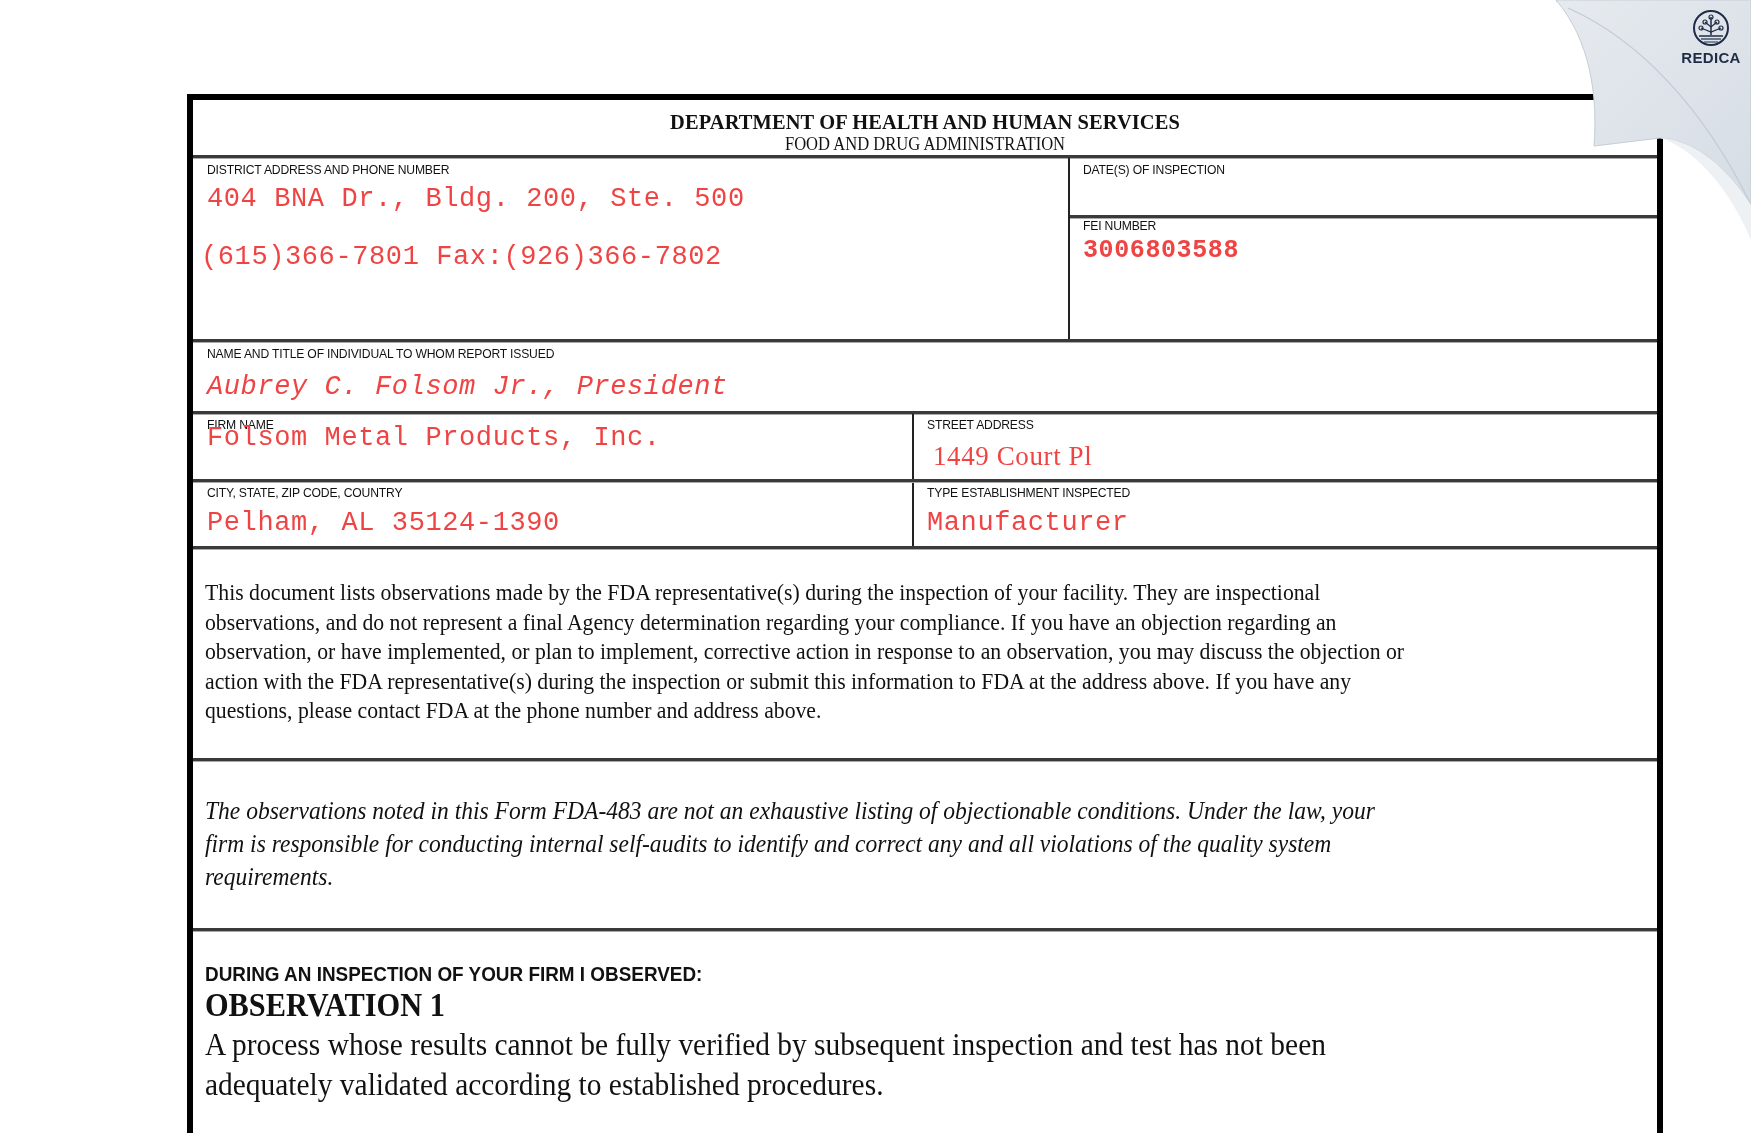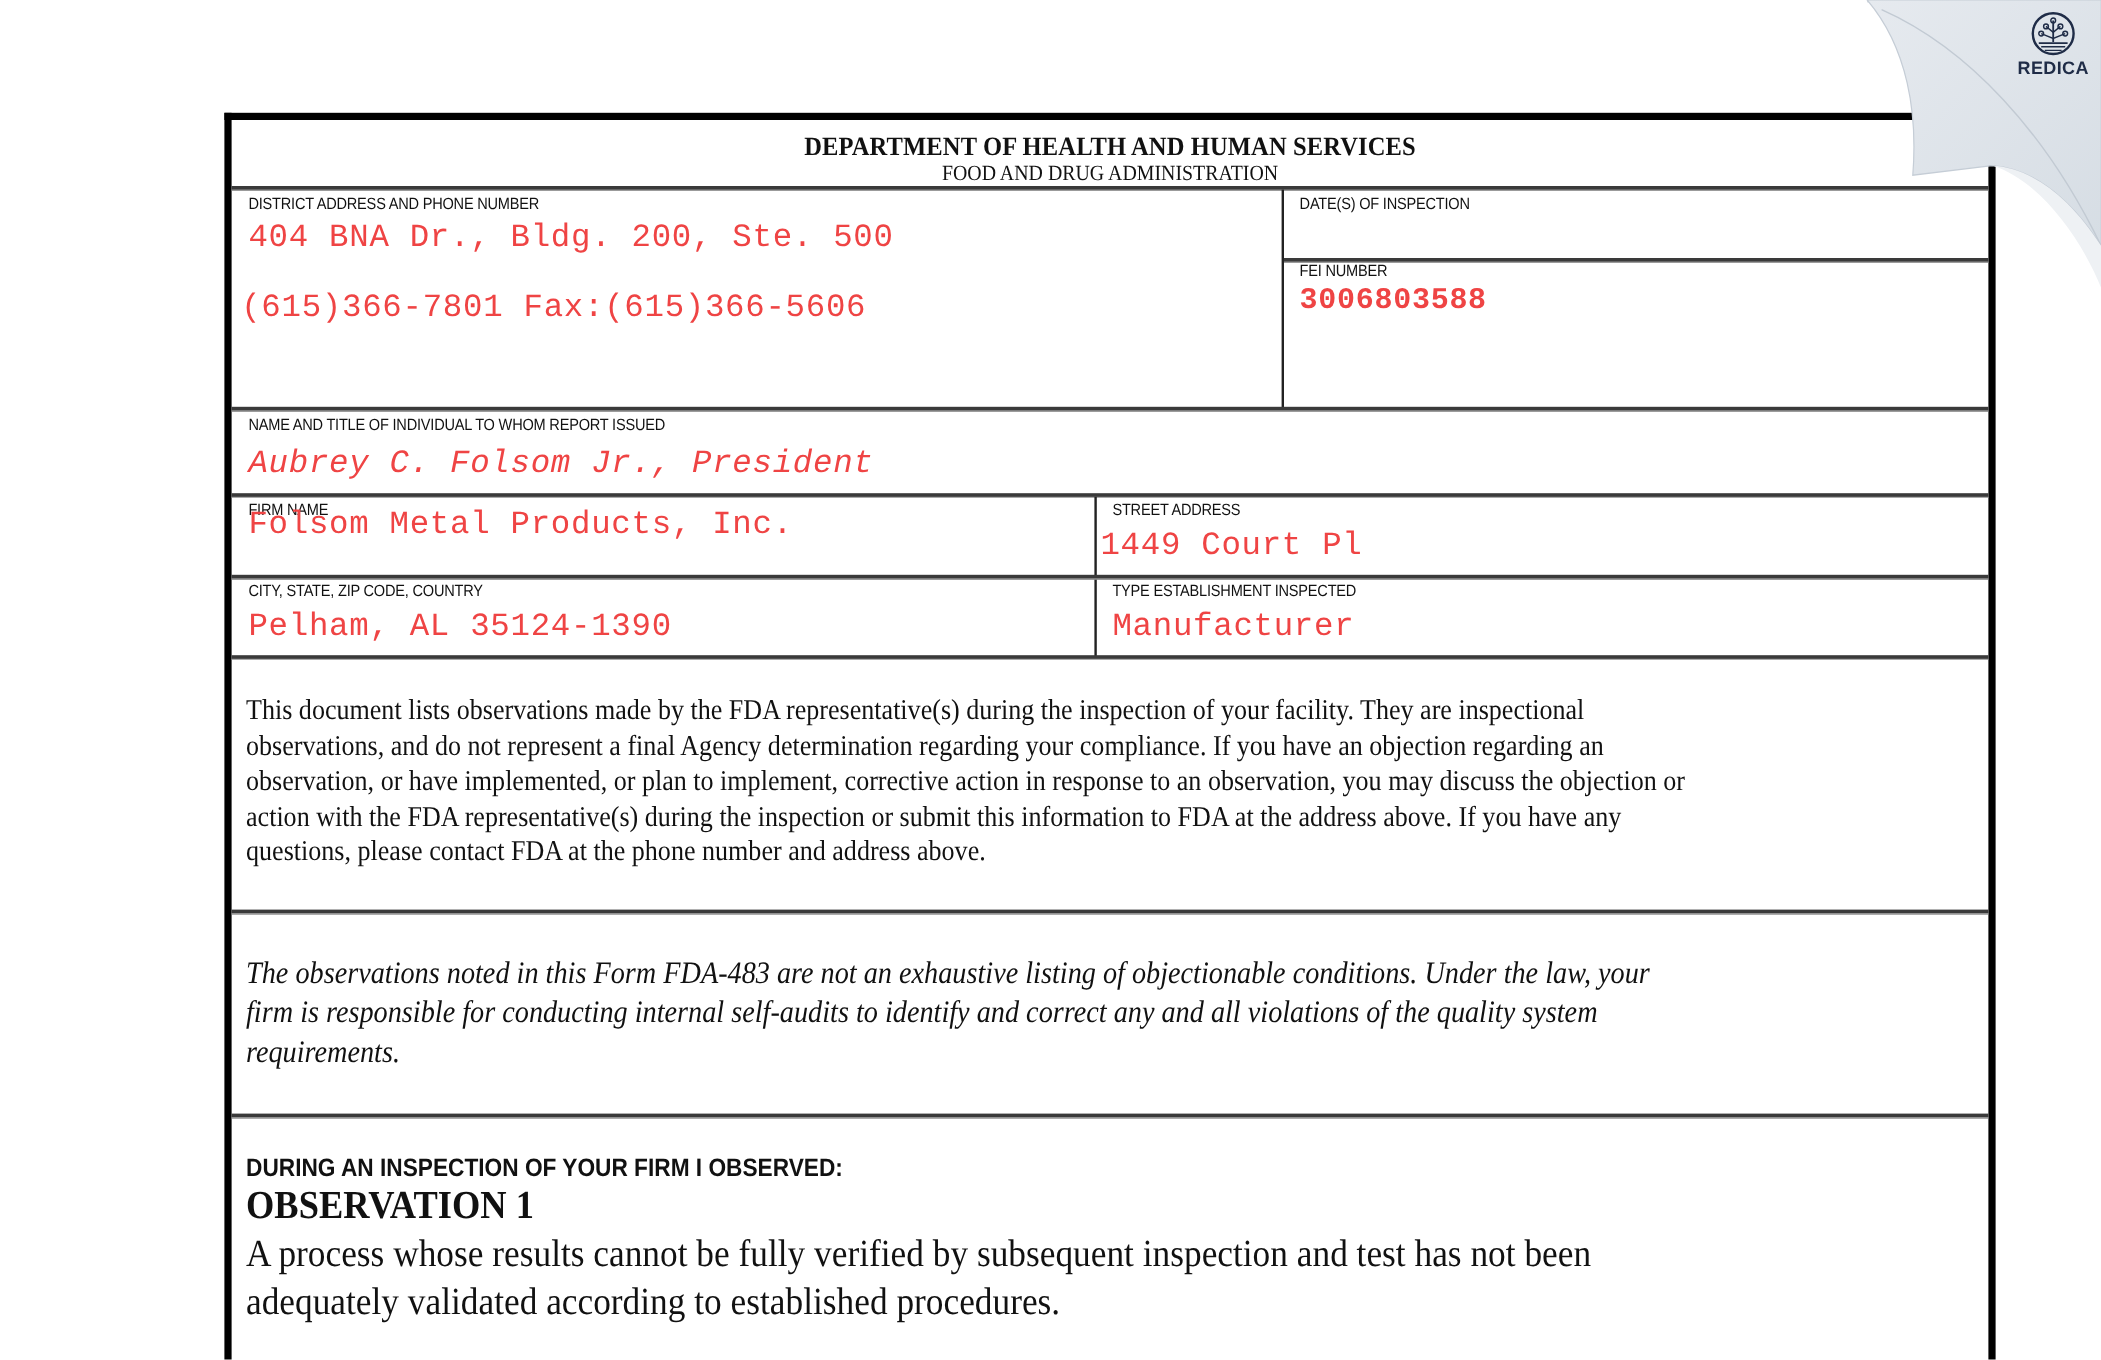--- a/index.html
+++ b/index.html
@@ -68,38 +68,38 @@
 
 <div class="form">
 
   <div class="hdr-title">DEPARTMENT OF HEALTH AND HUMAN SERVICES</div>
   <div class="hdr-sub">FOOD AND DRUG ADMINISTRATION</div>
   <div class="hline" style="left:0; top:55px; width:1464px;"></div>
 
   <div class="vline" style="left:875px; top:58px; height:182px;"></div>
   <div class="lbl" style="left:14px; top:62px;">DISTRICT ADDRESS AND PHONE NUMBER</div>
   <div class="val" style="left:14px; top:84px;">404 BNA Dr., Bldg. 200, Ste. 500</div>
-  <div class="val" style="left:8px; top:142px;">(615)366-7801 Fax:(615)366-5606</div>
+  <div class="val" style="left:8px; top:142px;">(615)366-7801 Fax:(926)366-7802</div>
 
   <div class="lbl" style="left:890px; top:62px;">DATE(S) OF INSPECTION</div>
   <div class="hline" style="left:877px; top:115px; width:587px;"></div>
   <div class="lbl" style="left:890px; top:118px;">FEI NUMBER</div>
   <div class="val" style="left:890px; top:136px; font-size:25px;font-weight:bold;">3006803588</div>
 
   <div class="hline" style="left:0; top:239px; width:1464px;"></div>
 
   <div class="lbl" style="left:14px; top:246px;">NAME AND TITLE OF INDIVIDUAL TO WHOM REPORT ISSUED</div>
   <div class="val" style="left:14px; top:272px;font-style:italic;">Aubrey C. Folsom Jr., President</div>
   <div class="hline" style="left:0; top:311px; width:1464px;"></div>
 
   <div class="vline" style="left:719px; top:314px; height:135px;"></div>
   <div class="lbl" style="left:14px; top:317px;">FIRM NAME</div>
   <div class="val" style="left:14px; top:323px;">Folsom Metal Products, Inc.</div>
   <div class="lbl" style="left:734px; top:317px;">STREET ADDRESS</div>
-  <div class="val" style="left:724px; top:341px;">1449 Court Pl</div>
+  <div class="val" style="left:740px; top:341px;font-family:Liberation Serif, serif;">1449 Court Pl</div>
   <div class="hline" style="left:0; top:379px; width:1464px;"></div>
 
   <div class="lbl" style="left:14px; top:385px;">CITY, STATE, ZIP CODE, COUNTRY</div>
   <div class="val" style="left:14px; top:408px;">Pelham, AL 35124-1390</div>
   <div class="lbl" style="left:734px; top:385px;">TYPE ESTABLISHMENT INSPECTED</div>
   <div class="val" style="left:734px; top:408px;">Manufacturer</div>
   <div class="hline" style="left:0; top:446px; width:1464px;"></div>
 
   <div class="para" style="left:12px; top:478px;">
     <div>This document lists observations made by the FDA representative(s) during the inspection of your facility. They are inspectional</div>

